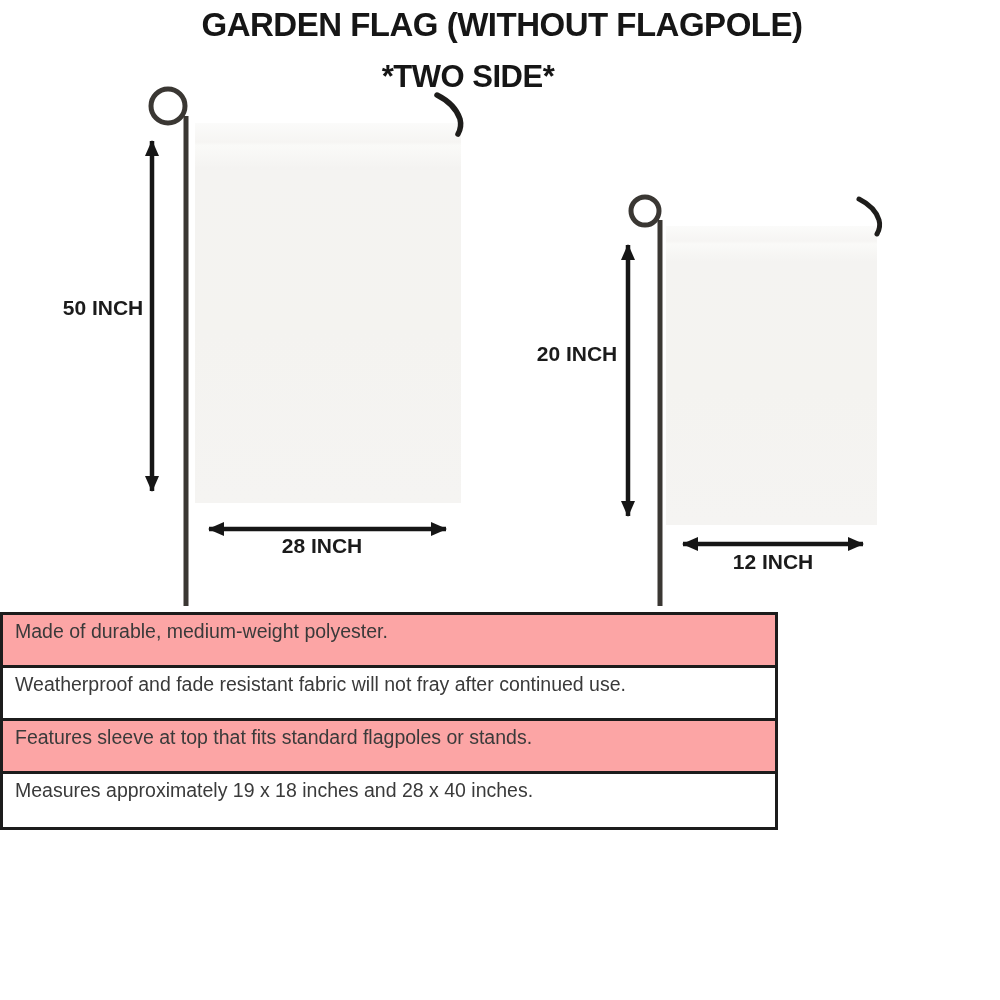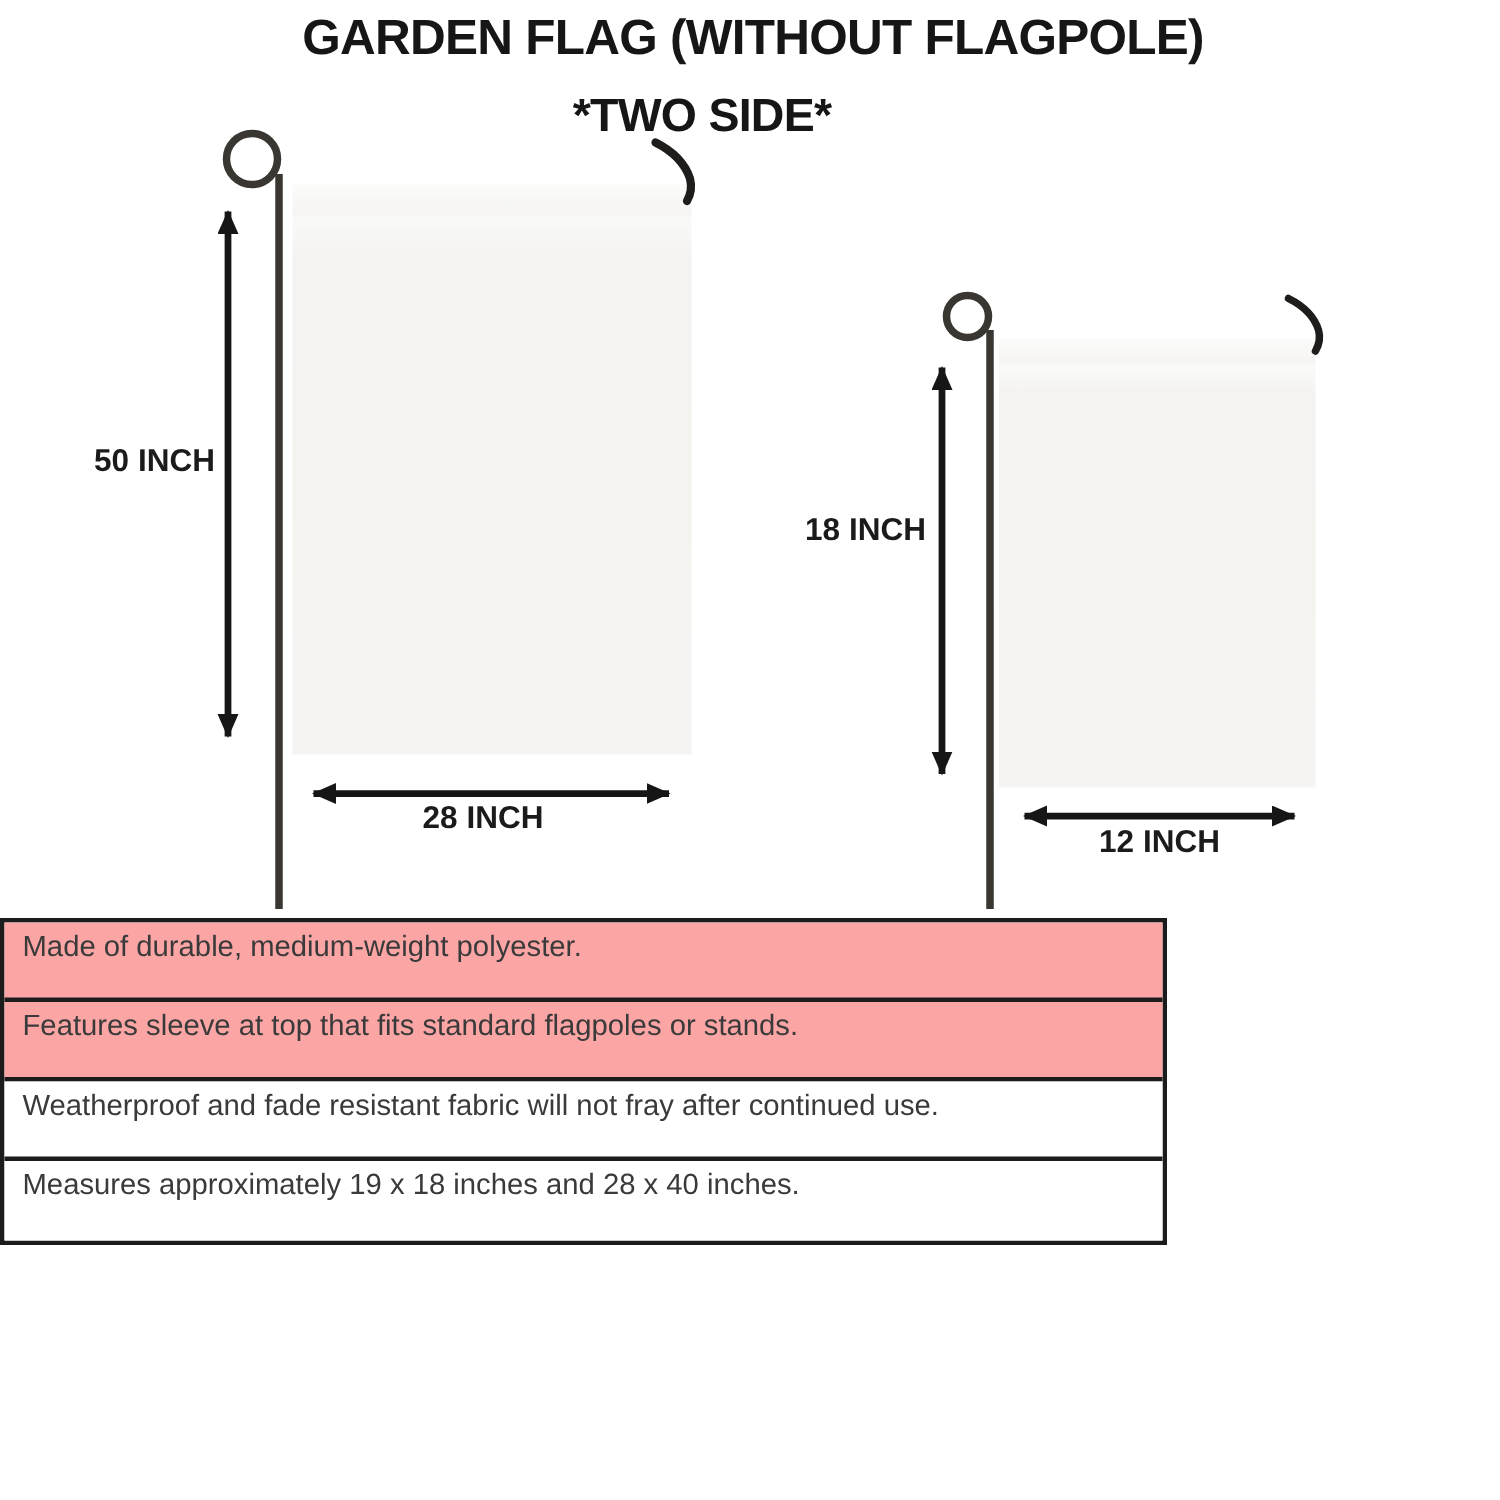--- a/index.html
+++ b/index.html
@@ -90,23 +90,23 @@
       <line x1="660" y1="220" x2="660" y2="606" stroke="#3a3733" stroke-width="5"></line>
       <circle cx="645" cy="211" r="14" fill="none" stroke="#3a3733" stroke-width="5"></circle>
       <path d="M 859 199 Q 875 207 879 220 Q 881 227 877 234" fill="none" stroke="#1e1d1b" stroke-width="5" stroke-linecap="round"></path>
       <line x1="628" y1="245" x2="628" y2="516" stroke="#161616" stroke-width="4.5" marker-start="url(#arrow-end)" marker-end="url(#arrow-end)"></line>
       <line x1="683" y1="544" x2="863" y2="544" stroke="#161616" stroke-width="4.5" marker-start="url(#arrow-end)" marker-end="url(#arrow-end)"></line>
     </g>
   </svg>
 
   <div id="dim-40" class="dim-label">50 INCH</div>
   <div id="dim-28" class="dim-label">28 INCH</div>
-  <div id="dim-18" class="dim-label">18 INCH</div>
+  <div id="dim-18" class="dim-label">20 INCH</div>
   <div id="dim-12" class="dim-label">12 INCH</div>
 
   <div id="feature-table">
     <div class="feature-row gray">Made of durable, medium-weight polyester.</div>
+    <div class="feature-row white">Weatherproof and fade resistant fabric will not fray after continued use.</div>
     <div class="feature-row gray">Features sleeve at top that fits standard flagpoles or stands.</div>
-    <div class="feature-row white">Weatherproof and fade resistant fabric will not fray after continued use.</div>
     <div class="feature-row white">Measures approximately 19 x 18 inches and 28 x 40 inches.</div>
   </div>
 
 </div>
 
 </body></html>

